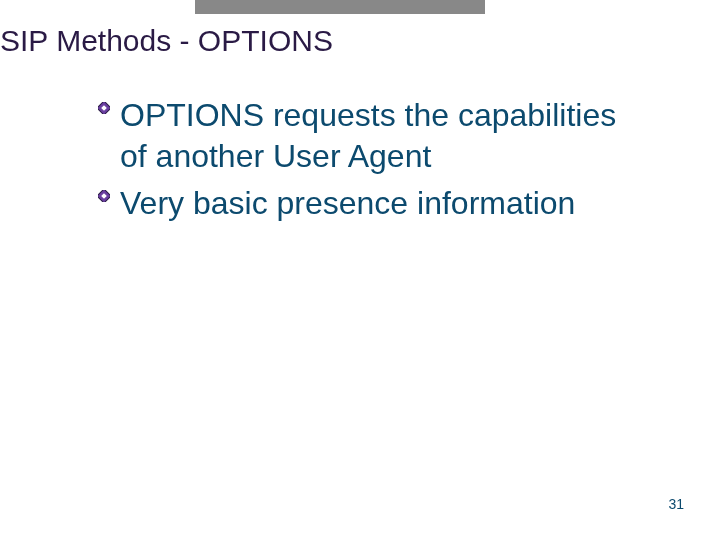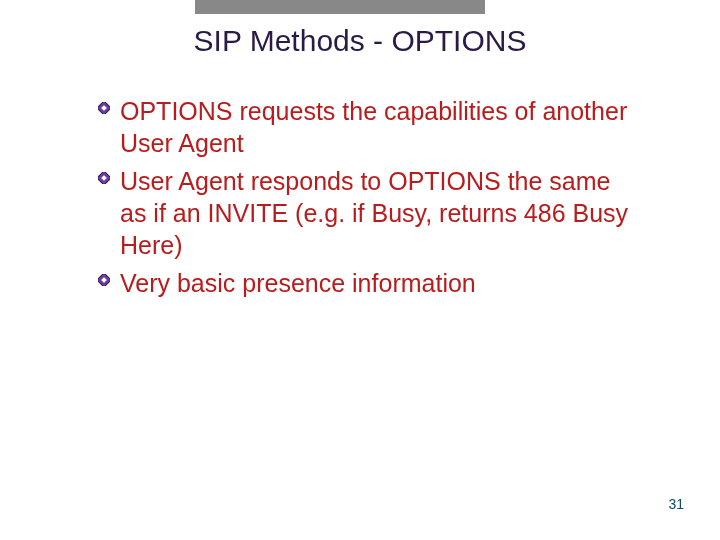--- a/index.html
+++ b/index.html
@@ -1,23 +1,23 @@
 <!DOCTYPE html>
 <html><head>
 <meta charset="utf-8">
 <style>
 html,body{margin:0;padding:0;width:720px;height:540px;background:#fff;font-family:"Trebuchet MS","Lucida Grande",Tahoma,Verdana,sans-serif;color:#2a1a45}
 .slide{position:relative;width:720px;height:540px;box-sizing:border-box}
 .topbar{position:absolute;top:0;left:195px;width:290px;height:14px;background:#888}
-.title{position:absolute;top:24px;left:0;width:720px;text-align:center;font-size:30px;font-weight:400;color:#2a1a45}
+.title{position:absolute;top:24px;left:0;width:720px;font-size:30px;font-weight:400;color:#2a1a45}
 .body{position:absolute;top:95px;left:98px;width:540px}
 .item{display:flex;align-items:flex-start;margin-bottom:6px;line-height:1.28}
 .bullet{flex:0 0 auto;width:12px;height:12px;margin-top:7px;margin-right:10px}
 .bullet svg{display:block}
-.txt{flex:1 1 auto;font-size:25px;color:#b91c1c}
+.txt{flex:1 1 auto;font-size:32px;color:#0c4a6e}
 .pagenum{position:absolute;right:36px;bottom:28px;font-size:14px;color:#0c4a6e;font-family:Arial,sans-serif}
 </style>
 </head>
 <body>
 <div class="slide">
   <div class="topbar"></div>
   <div class="title">SIP Methods - OPTIONS</div>
   <div class="body">
     <div class="item">
       <span class="bullet">
@@ -28,26 +28,17 @@
       </span>
       <span class="txt">OPTIONS requests the capabilities of another User Agent</span>
     </div>
     <div class="item">
       <span class="bullet">
         <svg viewBox="0 0 12 12">
             <rect x="1" y="1" width="10" height="10" transform="rotate(45 6 6)" fill="#6a3fa0" stroke="#2a1a45" stroke-width="1"></rect>
             <rect x="4" y="4" width="4" height="4" transform="rotate(45 6 6)" fill="#ffffff"></rect>
           </svg>
       </span>
-      <span class="txt">User Agent responds to OPTIONS the same as if an INVITE (e.g. if Busy, returns 486 Busy Here)</span>
-    </div>
-    <div class="item">
-      <span class="bullet">
-        <svg viewBox="0 0 12 12">
-            <rect x="1" y="1" width="10" height="10" transform="rotate(45 6 6)" fill="#6a3fa0" stroke="#2a1a45" stroke-width="1"></rect>
-            <rect x="4" y="4" width="4" height="4" transform="rotate(45 6 6)" fill="#ffffff"></rect>
-          </svg>
-      </span>
       <span class="txt">Very basic presence information</span>
     </div>
   </div>
   <div class="pagenum">31</div>
 </div>
 
 </body></html>

